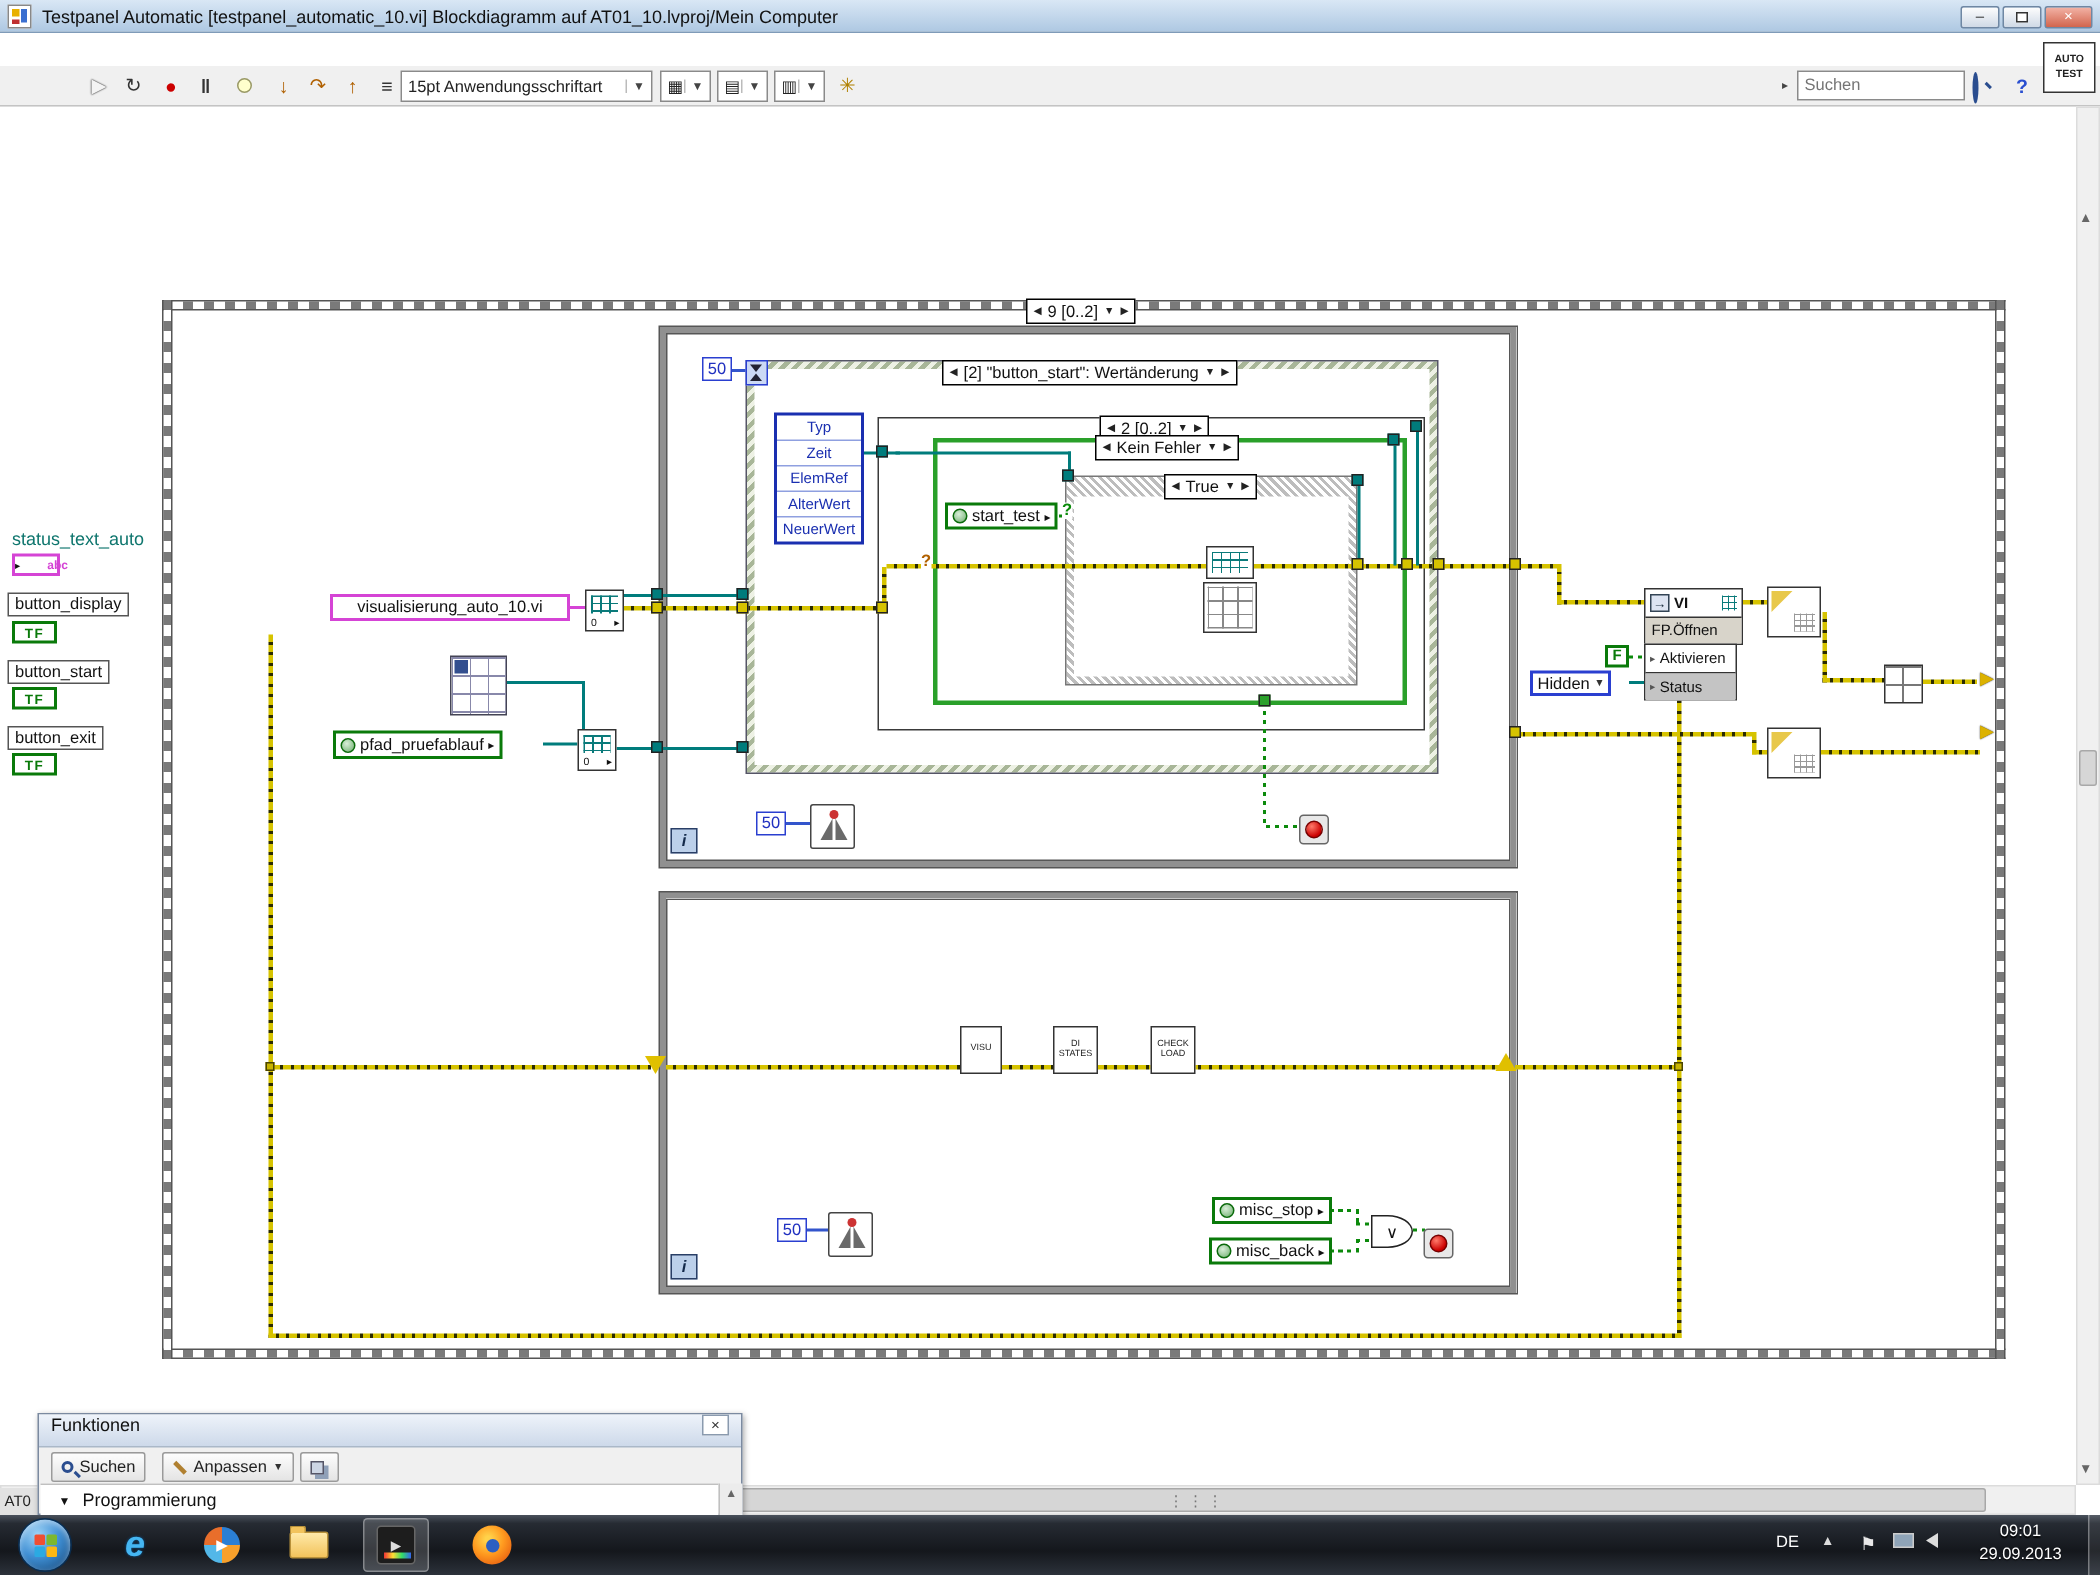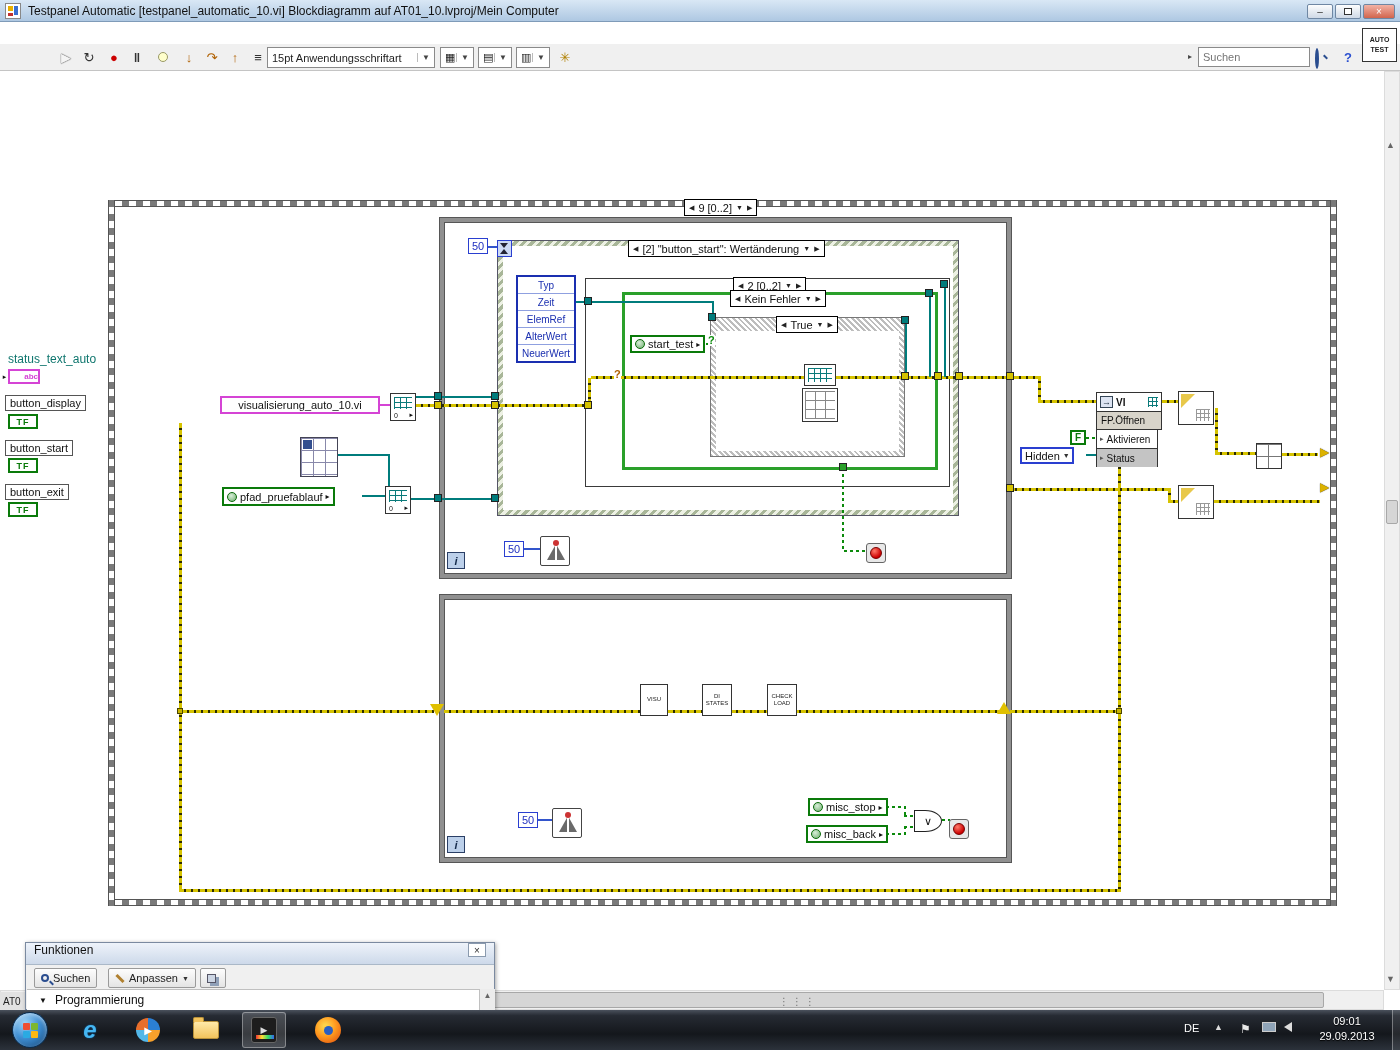--- a/index.html
+++ b/index.html
@@ -167,21 +167,21 @@
         <span>?</span>
       </div>
   </div>
 
   <div class="t" style="left:1362px;top:28px;width:35px;height:34px;background:#fff;border:1px solid #333;display:flex;flex-direction:column;align-items:center;justify-content:center;font-size:7px;font-weight:bold;color:#222;line-height:1.4;z-index:5">
     <span>AUTO</span>
     <span>TEST</span>
   </div>
 
   <span class="t" style="left:8px;top:352px;font-size:12px;color:#0f766e">status_text_auto</span>
-  <div class="t" style="left:8px;top:369px;width:32px;height:15px;border:2px solid #d544d5;background:#fff;display:flex;align-items:center;justify-content:flex-end;gap:18px">
+  <div class="t" style="left:8px;top:369px;width:32px;height:15px;border:2px solid #d544d5;background:#fff;display:flex;align-items:center;justify-content:space-between;gap:18px">
     <span style="font-size:7px;color:#111">▸</span>
     <span style="font-size:8px;font-weight:bold;color:#d544d5">abc</span>
   </div>
   <div class="caption" style="left:5px;top:395px">button_display</div>
   <div class="tf" style="left:8px;top:414px">TF</div>
   <div class="caption" style="left:5px;top:440px">button_start</div>
   <div class="tf" style="left:8px;top:458px">TF</div>
   <div class="caption" style="left:5px;top:484px">button_exit</div>
   <div class="tf" style="left:8px;top:502px">TF</div>
 

